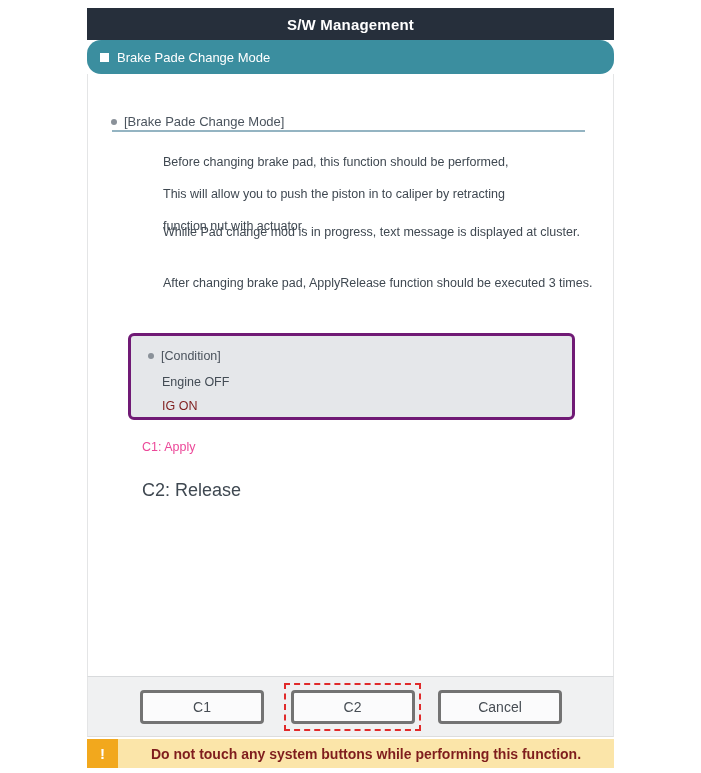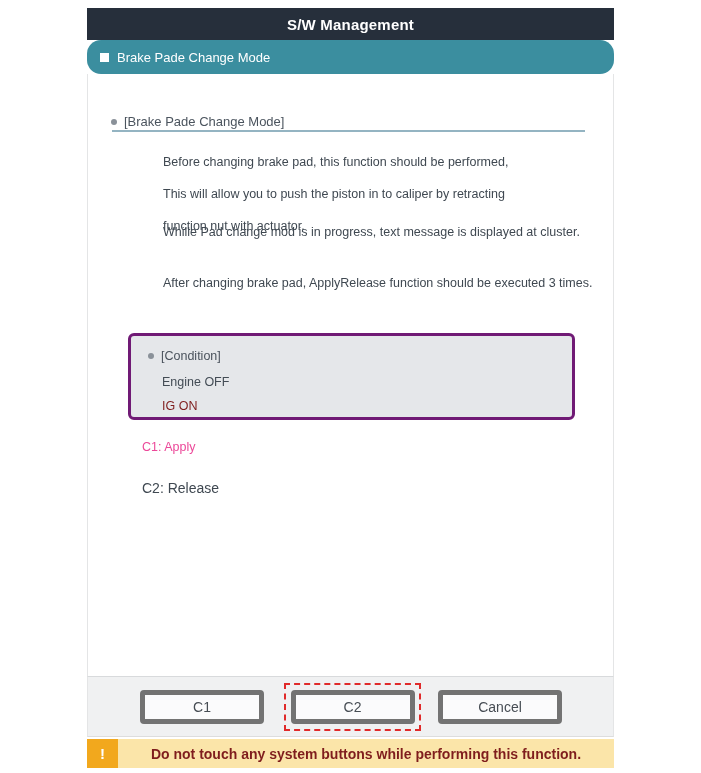--- a/index.html
+++ b/index.html
@@ -29,27 +29,27 @@
   .p3 { top:201px; }
 
   .cond { position:absolute; left:40px; top:259px; width:447px; height:87px;
           background:#e5e7ea; border:3px solid #701a75; border-radius:6px; }
   .cond-title { position:absolute; left:17px; top:13px; display:flex; align-items:center; }
   .cond-item1 { position:absolute; left:31px; top:39px; font-size:12.5px; color:#434c55; }
   .cond-item2 { position:absolute; left:31px; top:63px; font-size:12.5px; color:#7f1d1d; }
   .cond-label { font-size:12.5px; color:#4a525c; }
 
   .note1 { position:absolute; left:54px; top:366px; font-size:12.5px; color:#ec4899; }
-  .note2 { position:absolute; left:54px; top:406px; font-size:14px; color:#3f4851; }
+  .note2 { position:absolute; left:54px; top:406px; font-size:18px; color:#3f4851; }
 
   .btnbar { position:relative; height:61px; background:#f0f1f2;
             border-top:1px solid #d8dadc; border-bottom:1px solid #dddddd;
             border-left:1px solid #e4e5e6; border-right:1px solid #e4e5e6; }
   .btn { position:absolute; top:13px; width:124px; height:34px; background:#fbfbfc;
-         border:5px solid #737373; border-radius:4px; font-size:14px; color:#474d54;
+         border:3px solid #737373; border-radius:4px; font-size:14px; color:#474d54;
          display:flex; align-items:center; justify-content:center; cursor:pointer;
          font-family:"Liberation Sans", sans-serif; }
   .btn-c1 { left:52px; }
   .btn-cancel { left:350px; }
   .dash-wrap { position:absolute; left:196px; top:6px; width:137px; height:48px;
                border:2px dashed #e02a2a; display:flex; align-items:center; justify-content:center; }
   .btn-c2 { position:static; width:124px; height:34px; }
 
   .warn { position:absolute; left:87px; top:739px; width:527px; height:29px; display:flex; }
   .warn-icon { width:31px; height:29px; background:#f2a81d; color:#ffffff; font-weight:bold;

